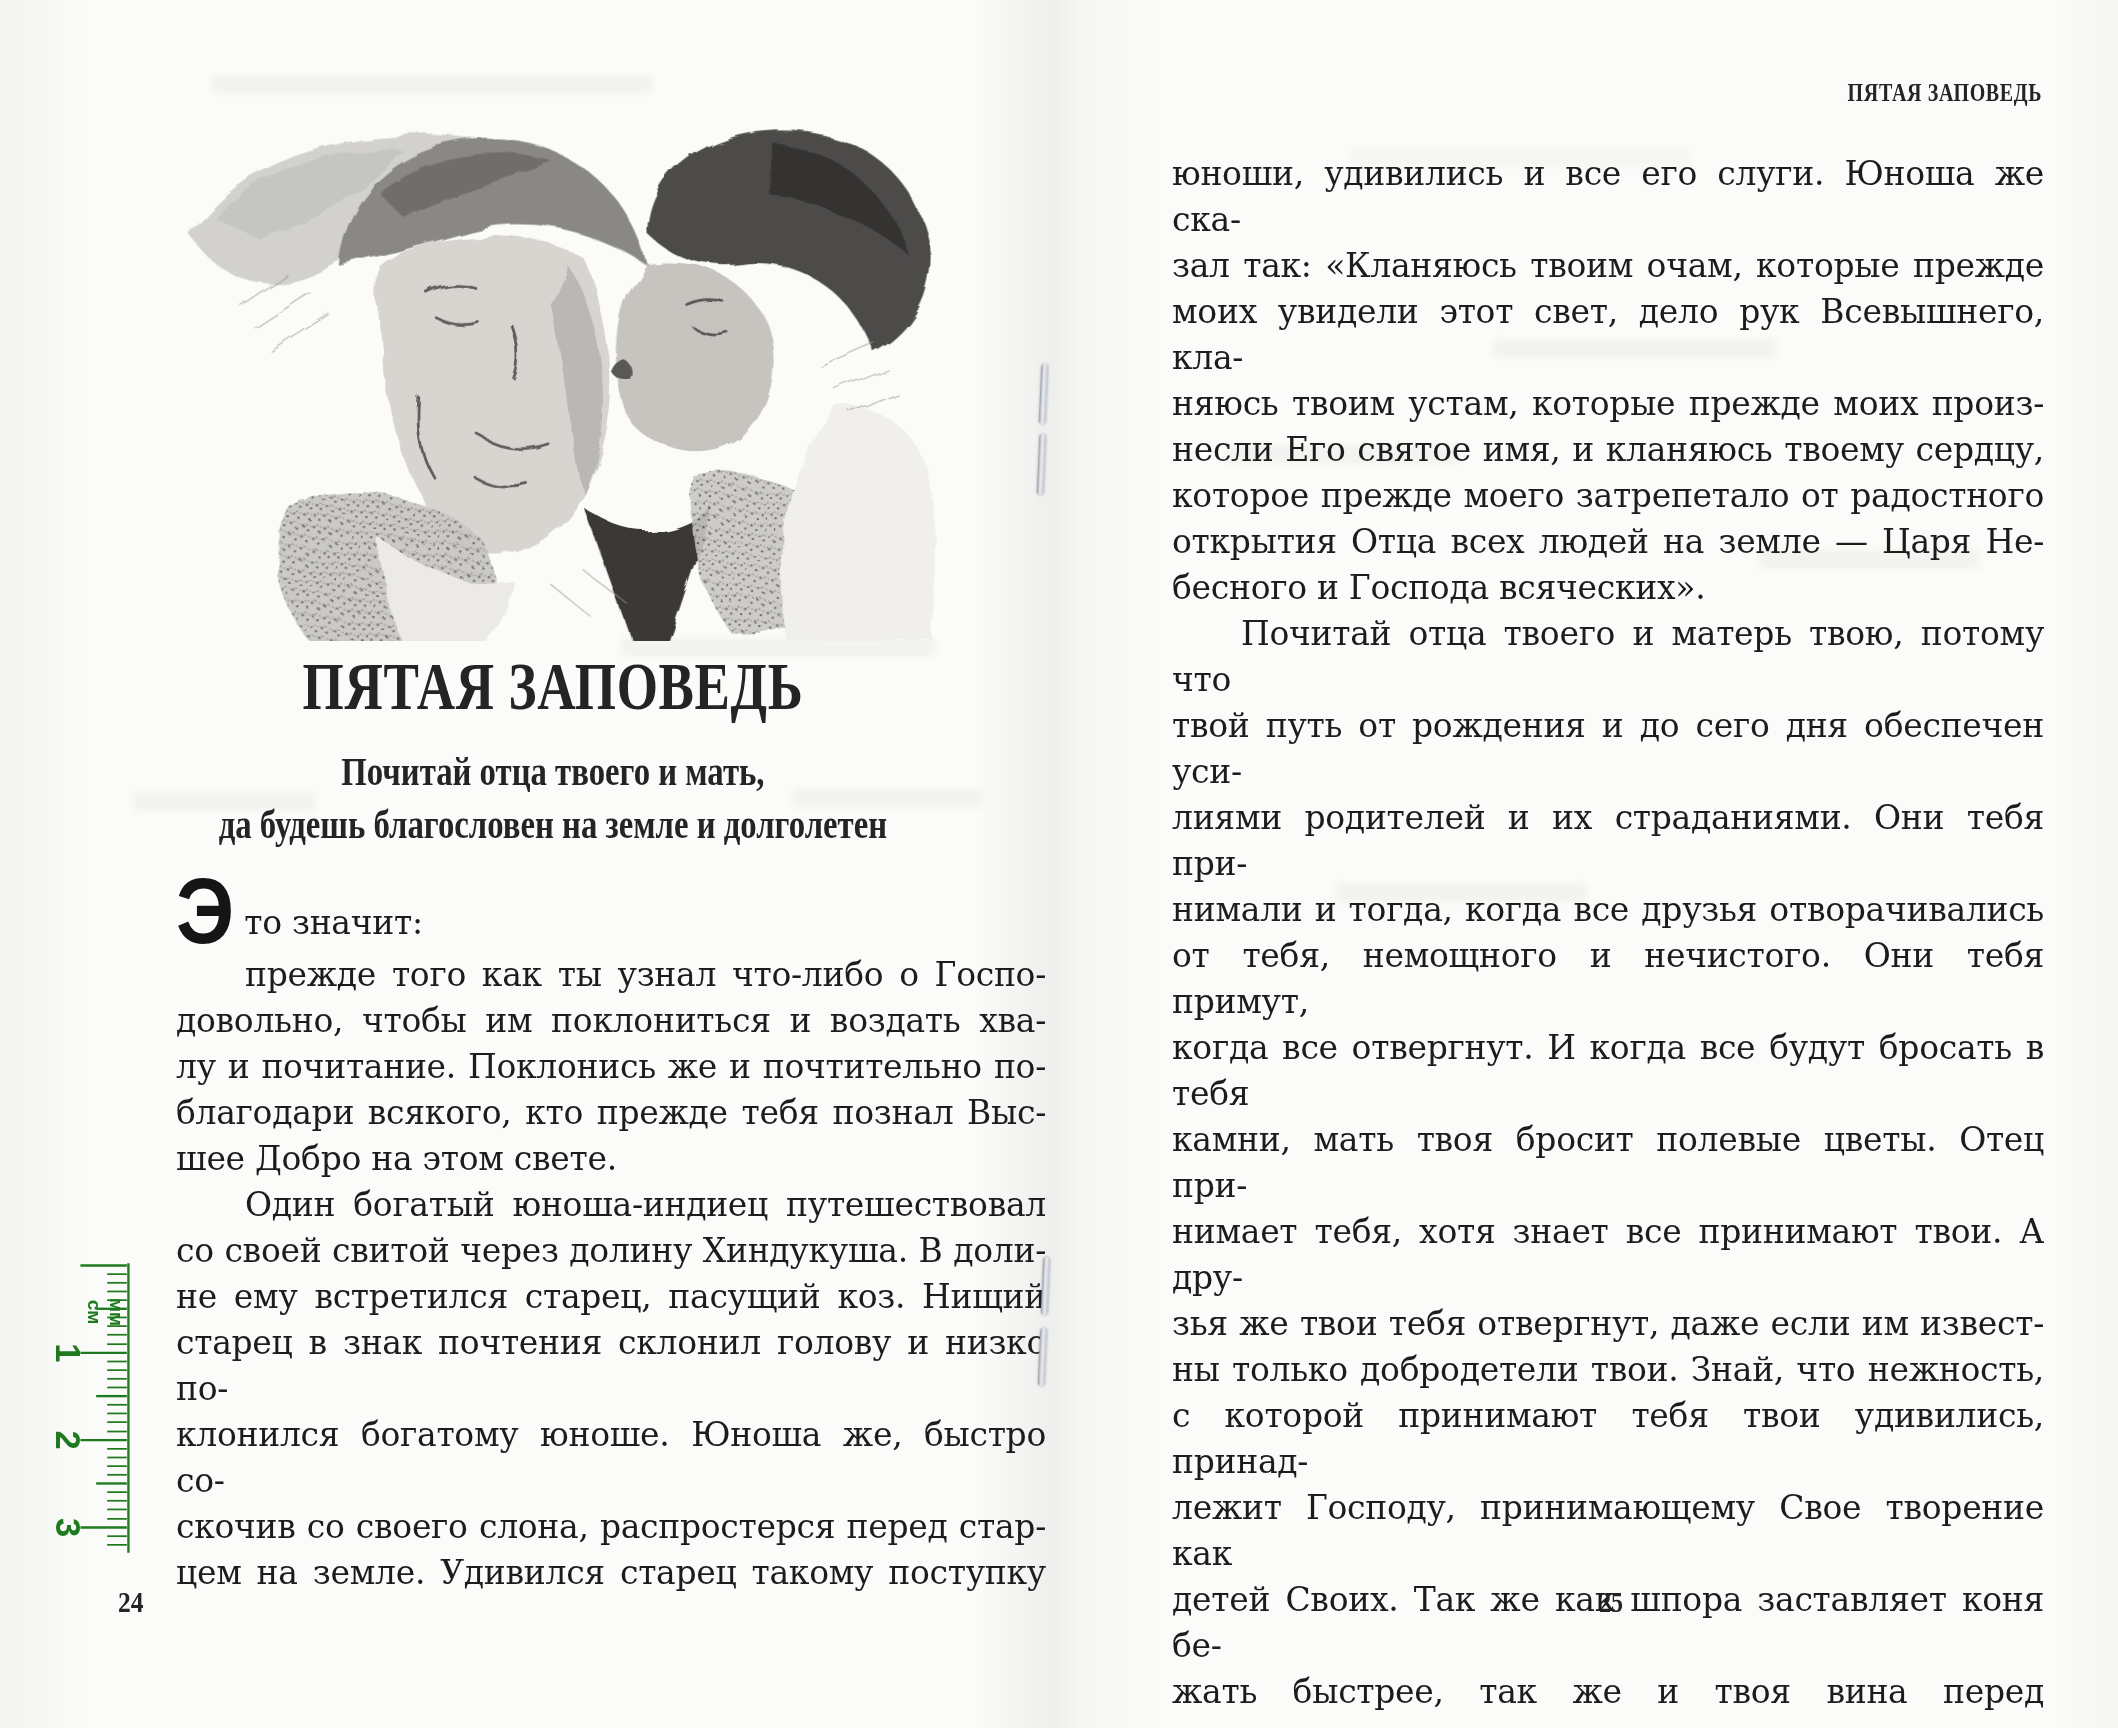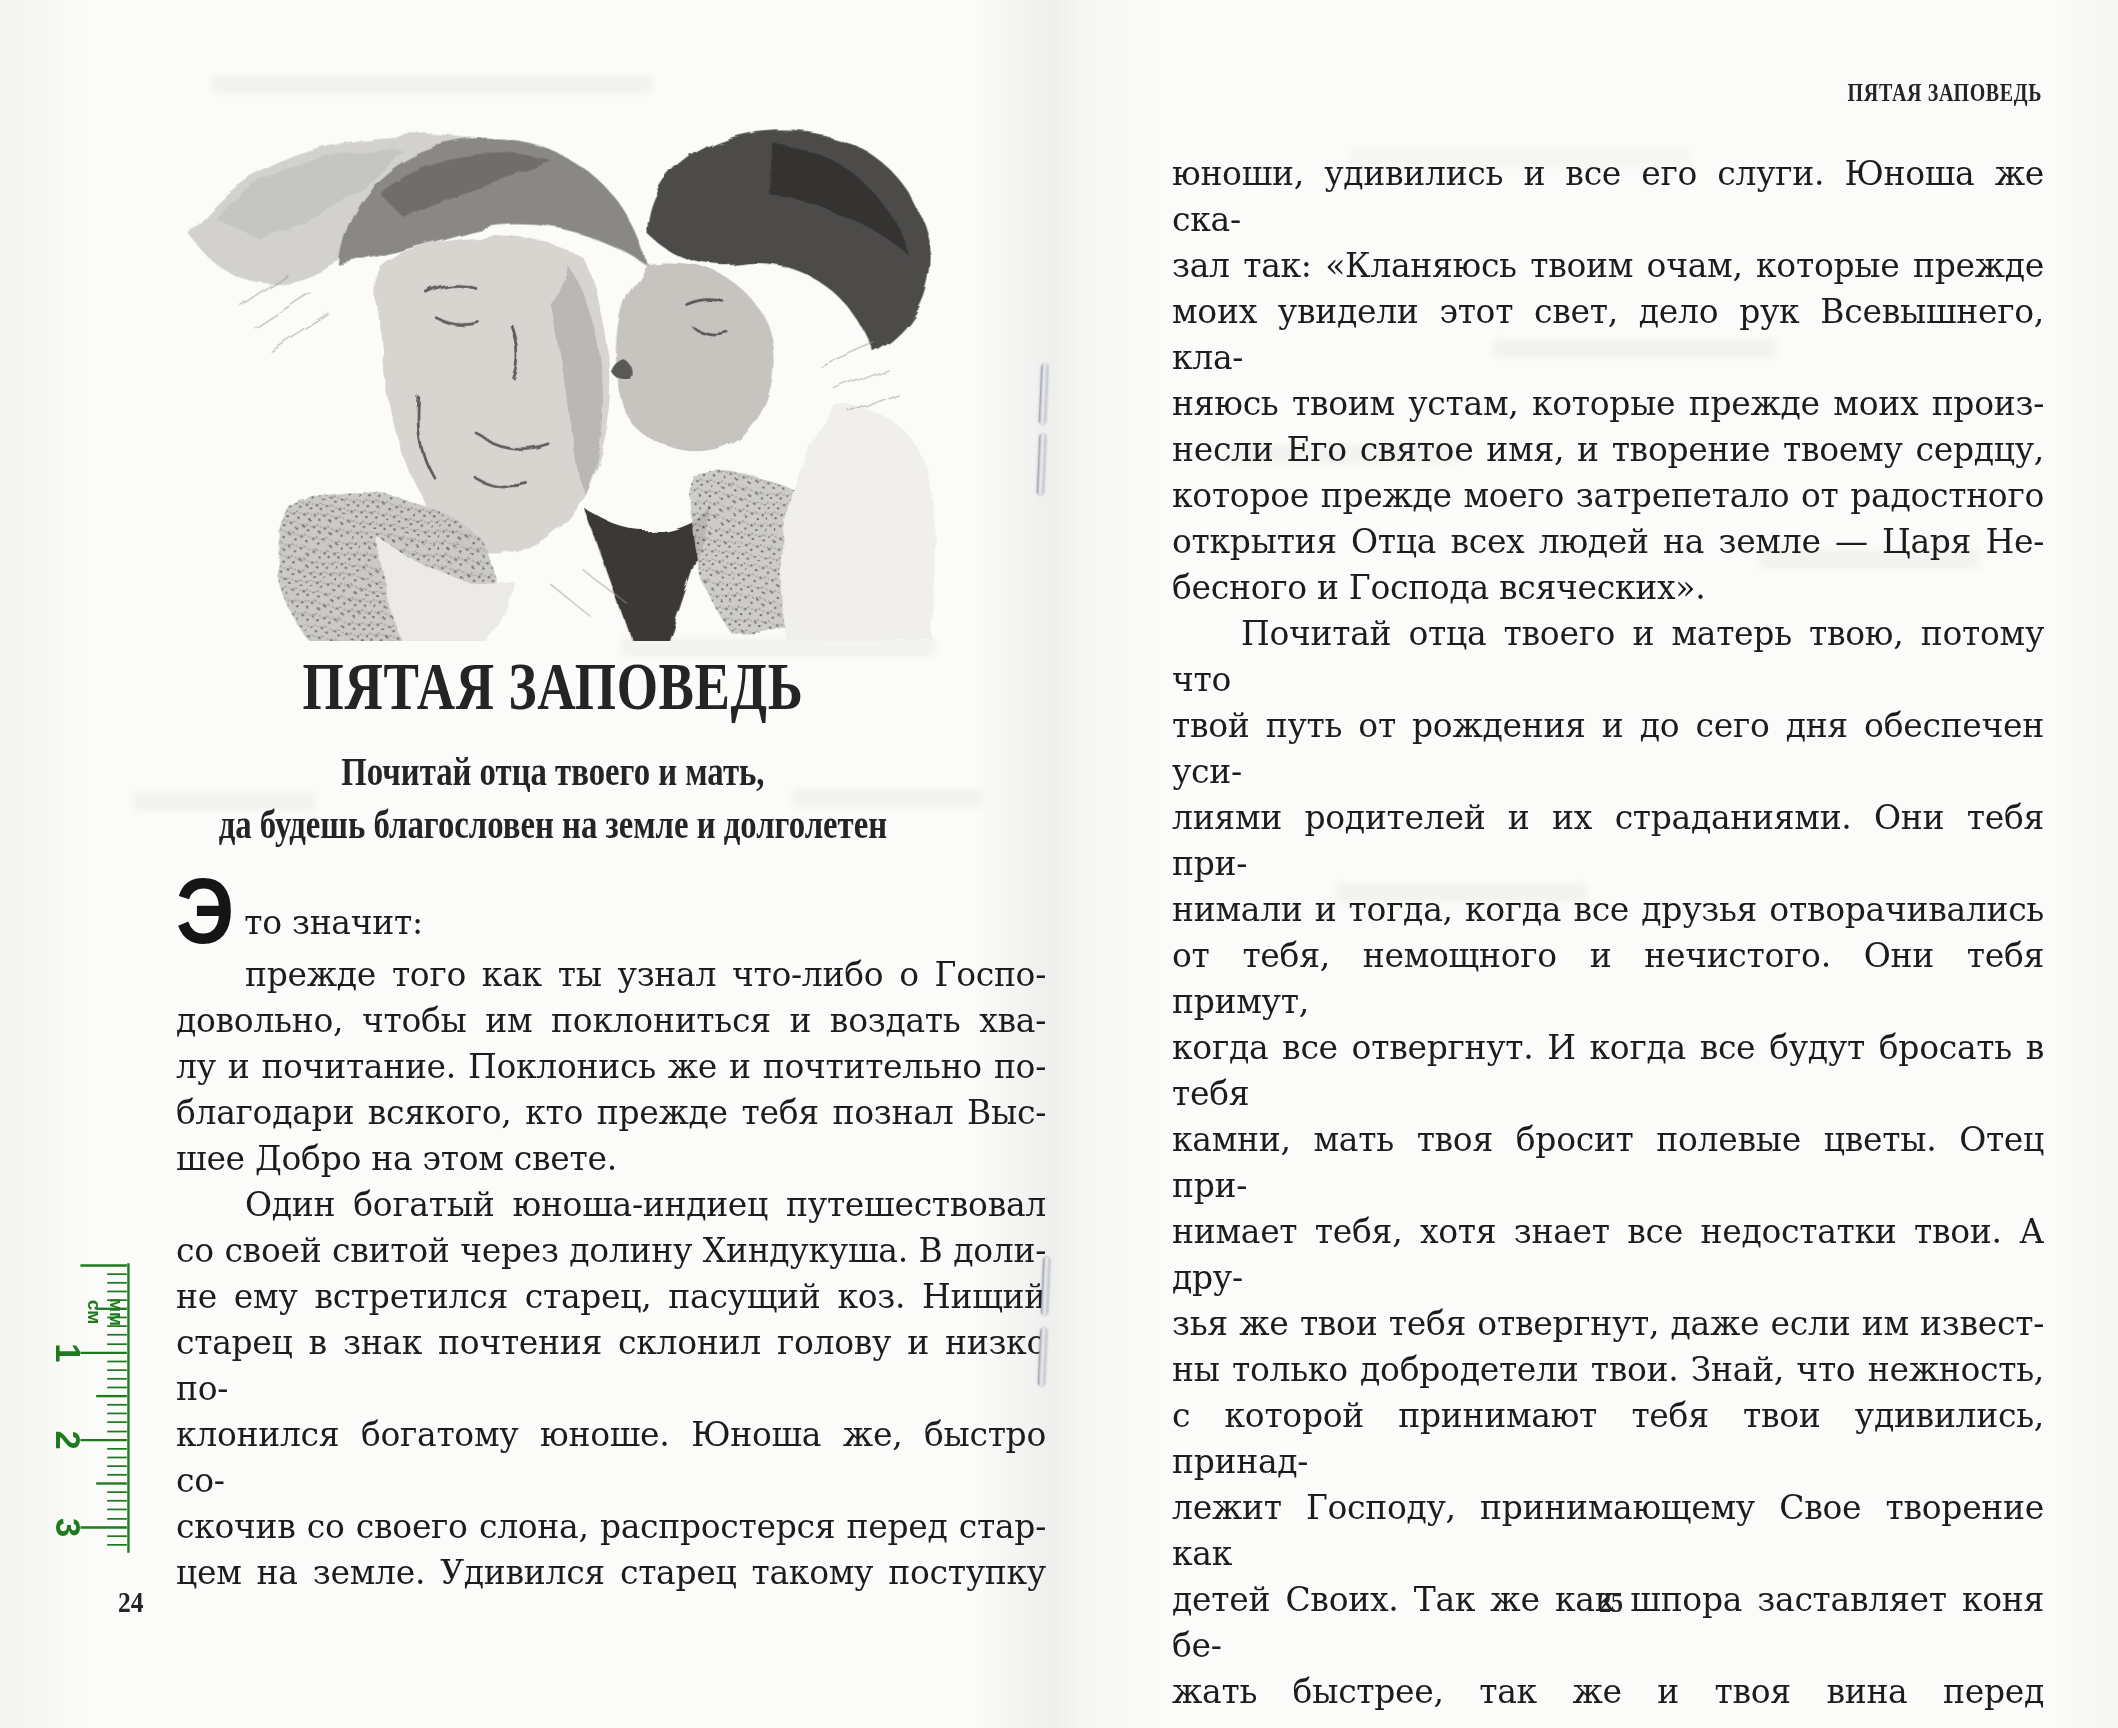--- a/index.html
+++ b/index.html
@@ -192,34 +192,34 @@
     <div class="r-header cond">
       <span class="squeeze-r">ПЯТАЯ ЗАПОВЕДЬ</span>
     </div>
 
     <div class="bodycol body-right">
         <div>
           <div class="tline">юноши, удивились и все его слуги. Юноша же ска-</div>
           <div class="tline">зал так: «Кланяюсь твоим очам, которые прежде</div>
           <div class="tline">моих увидели этот свет, дело рук Всевышнего, кла-</div>
           <div class="tline">няюсь твоим устам, которые прежде моих произ-</div>
-          <div class="tline">несли Его святое имя, и творение твоему сердцу,</div>
+          <div class="tline">несли Его святое имя, и кланяюсь твоему сердцу,</div>
           <div class="tline">которое прежде моего затрепетало от радостного</div>
           <div class="tline">открытия Отца всех людей на земле — Царя Не-</div>
           <div class="tline endline">бесного и Господа всяческих».</div>
         </div>
         <div>
           <div class="tline indent">Почитай отца твоего и матерь твою, потому что</div>
           <div class="tline">твой путь от рождения и до сего дня обеспечен уси-</div>
           <div class="tline">лиями родителей и их страданиями. Они тебя при-</div>
           <div class="tline">нимали и тогда, когда все друзья отворачивались</div>
           <div class="tline">от тебя, немощного и нечистого. Они тебя примут,</div>
           <div class="tline">когда все отвергнут. И когда все будут бросать в тебя</div>
           <div class="tline">камни, мать твоя бросит полевые цветы. Отец при-</div>
-          <div class="tline">нимает тебя, хотя знает все недостатки твои. А дру-</div>
+          <div class="tline">нимает тебя, хотя знает все принимают твои. А дру-</div>
           <div class="tline">зья же твои тебя отвергнут, даже если им извест-</div>
           <div class="tline">ны только добродетели твои. Знай, что нежность,</div>
           <div class="tline">с которой принимают тебя твои удивились, принад-</div>
           <div class="tline">лежит Господу, принимающему Свое творение как</div>
           <div class="tline">детей Своих. Так же как шпора заставляет коня бе-</div>
           <div class="tline">жать быстрее, так же и твоя вина перед родителями</div>
         </div>
       </div>
 
     <div class="folio folio-right cond">

